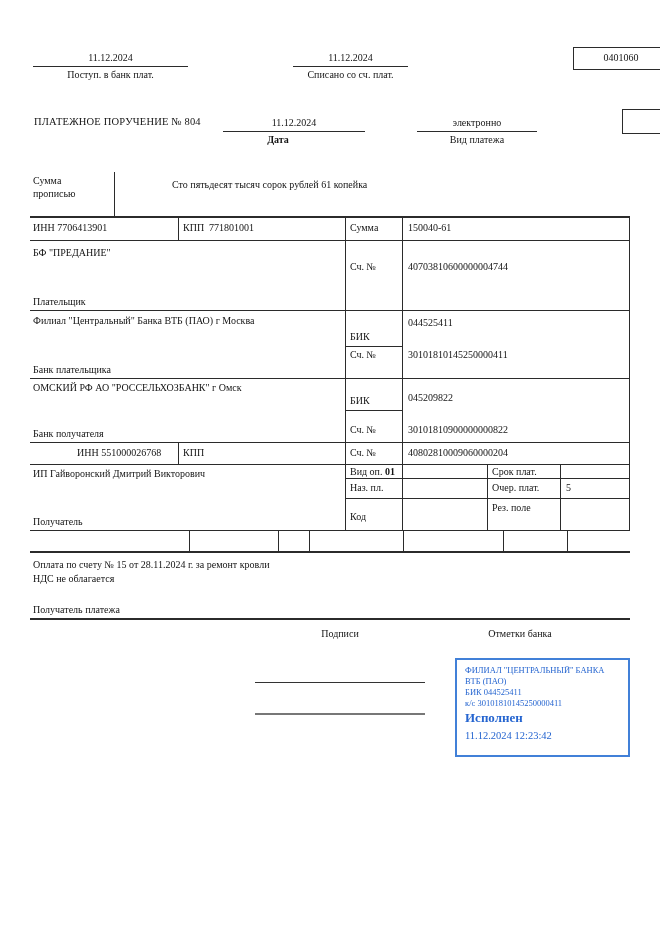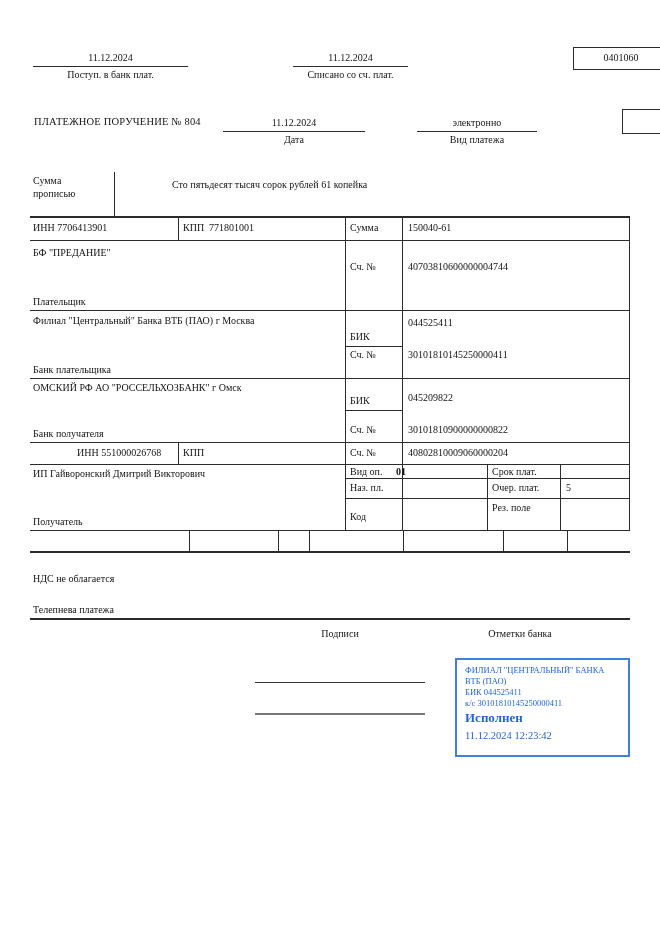--- a/index.html
+++ b/index.html
@@ -31,21 +31,21 @@
   <div class="t c" style="left:293px;top:69px;width:115px;">Списано со сч. плат.</div>
 
   <div class="box" style="left:533px;top:47px;width:96px;height:23px;">
     <div class="t c" style="left:0;top:4px;width:100%;">0401060</div>
   </div>
 
   <div class="t title" style="left:34px;top:116px;">ПЛАТЕЖНОЕ ПОРУЧЕНИЕ № 804</div>
 
   <div class="t c" style="left:223px;top:117px;width:142px;">11.12.2024</div>
   <div class="hl" style="left:223px;top:131px;width:142px;"></div>
-  <div class="t c" style="left:223px;top:134px;width:142px;">Дата</div>
+  <div class="t c" style="left:207px;top:134px;width:142px;font-weight:bold;">Дата</div>
 
   <div class="t c" style="left:417px;top:117px;width:120px;">электронно</div>
   <div class="hl" style="left:417px;top:131px;width:120px;"></div>
   <div class="t c" style="left:417px;top:134px;width:120px;">Вид платежа</div>
 
   <div class="box" style="left:582px;top:109px;width:47px;height:25px;"></div>
 
   <div class="t" style="left:33px;top:175px;">Сумма</div>
   <div class="t" style="left:33px;top:188px;">прописью</div>
   <div class="vl" style="left:114px;top:172px;height:45px;"></div>
@@ -105,32 +105,33 @@
 
   <div class="t" style="left:33px;top:447px;margin-left:44px;">ИНН 551000026768</div>
   <div class="t" style="left:183px;top:447px;">КПП</div>
   <div class="t" style="left:350px;top:447px;">Сч. №</div>
   <div class="t" style="left:408px;top:447px;">40802810009060000204</div>
 
   <div class="t" style="left:33px;top:468px;">ИП Гайворонский Дмитрий Викторович</div>
   <div class="t" style="left:33px;top:516px;">Получатель</div>
 
   <div class="t" style="left:350px;top:466px;">Вид оп.</div>
-  <div class="t" style="left:396px;top:466px;font-weight:bold;">01</div>
+  <div class="t" style="left:385px;top:466px;font-weight:bold;">01</div>
   <div class="t" style="left:492px;top:466px;">Срок плат.</div>
 
   <div class="t" style="left:350px;top:482px;">Наз. пл.</div>
   <div class="t" style="left:492px;top:482px;">Очер. плат.</div>
   <div class="t" style="left:566px;top:482px;">5</div>
 
   <div class="t" style="left:350px;top:511px;">Код</div>
   <div class="t" style="left:492px;top:502px;">Рез. поле</div>
 
+  <div class="t" style="left:33px;top:559px;">Оплата по счету № 15 от 28.11.2024 г. за ремонт кровли</div>
   <div class="t" style="left:33px;top:573px;">НДС не облагается</div>
-  <div class="t" style="left:33px;top:604px;">Телепнева платежа</div>
+  <div class="t" style="left:33px;top:604px;">Получатель платежа</div>
   <div class="hl2" style="left:30px;top:618px;width:600px;"></div>
 
   <div class="t c" style="left:255px;top:628px;width:170px;">Подписи</div>
   <div class="t c" style="left:445px;top:628px;width:150px;">Отметки банка</div>
 
 
   <div class="hl" style="left:255px;top:682px;width:170px;background:#333;"></div>
   <div class="hl" style="left:255px;top:713px;width:170px;height:2px;background:#777;"></div>
 
   <div class="bstamp-r" style="left:455px;top:658px;width:175px;height:99px;">

